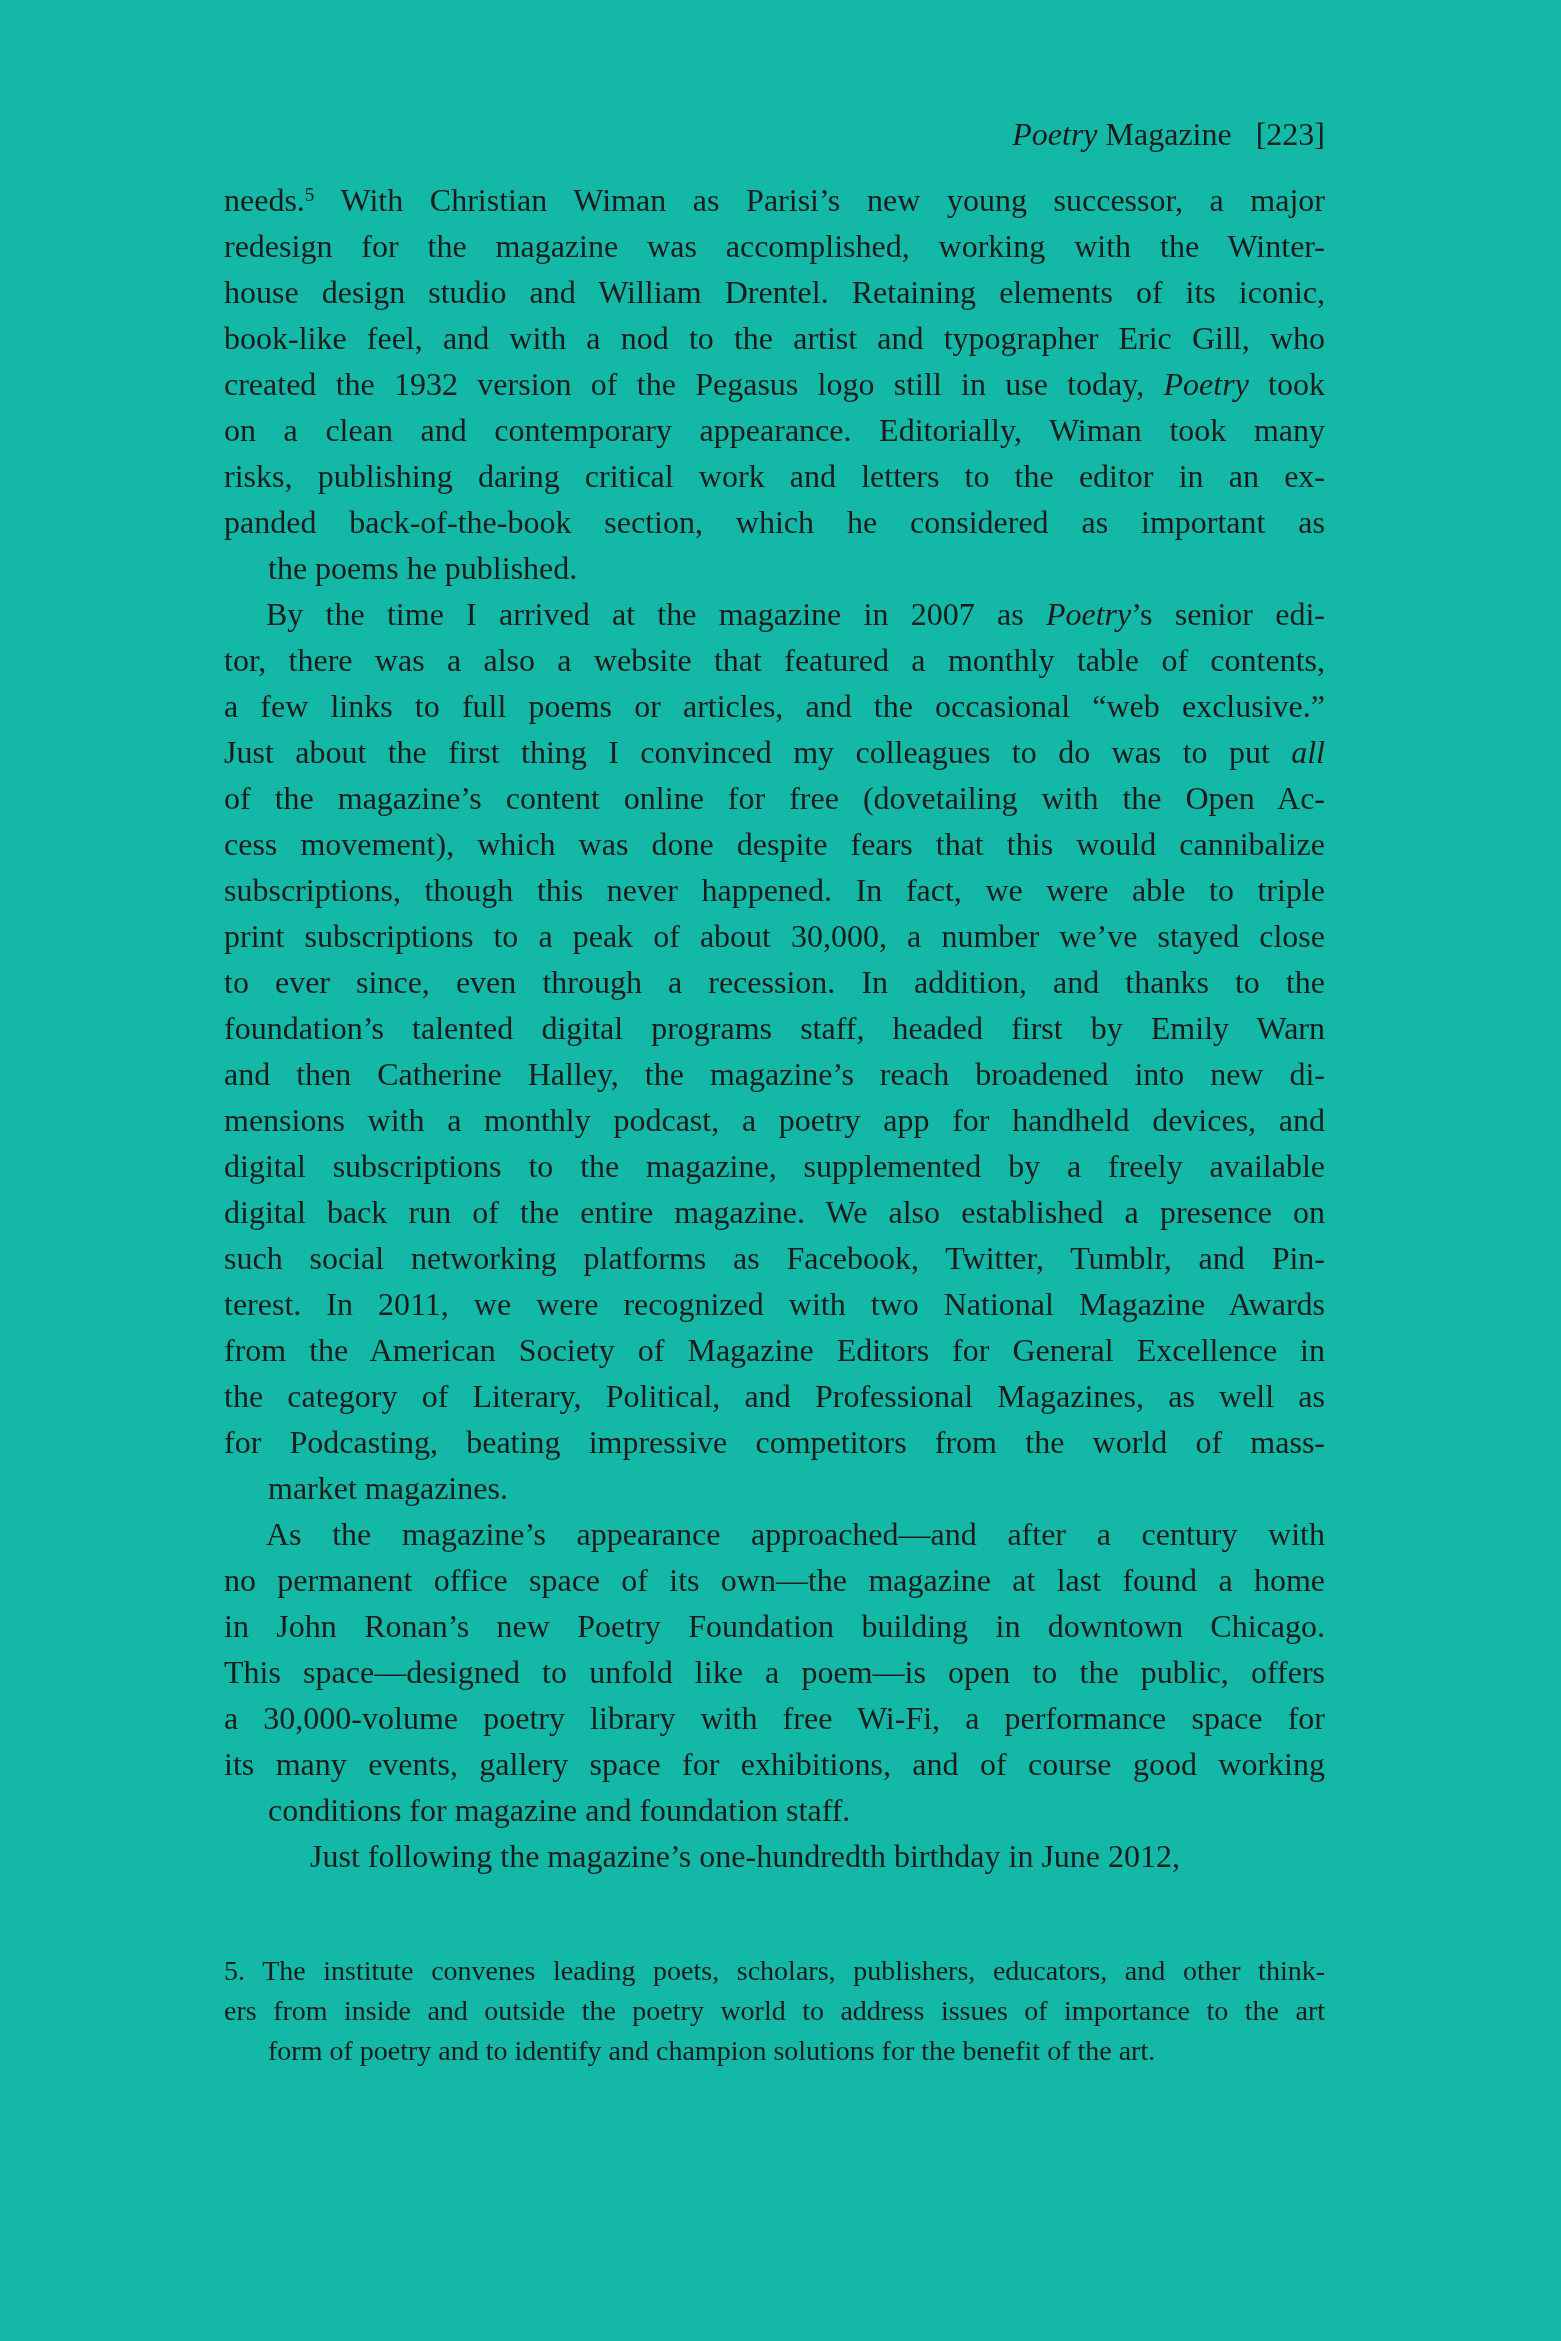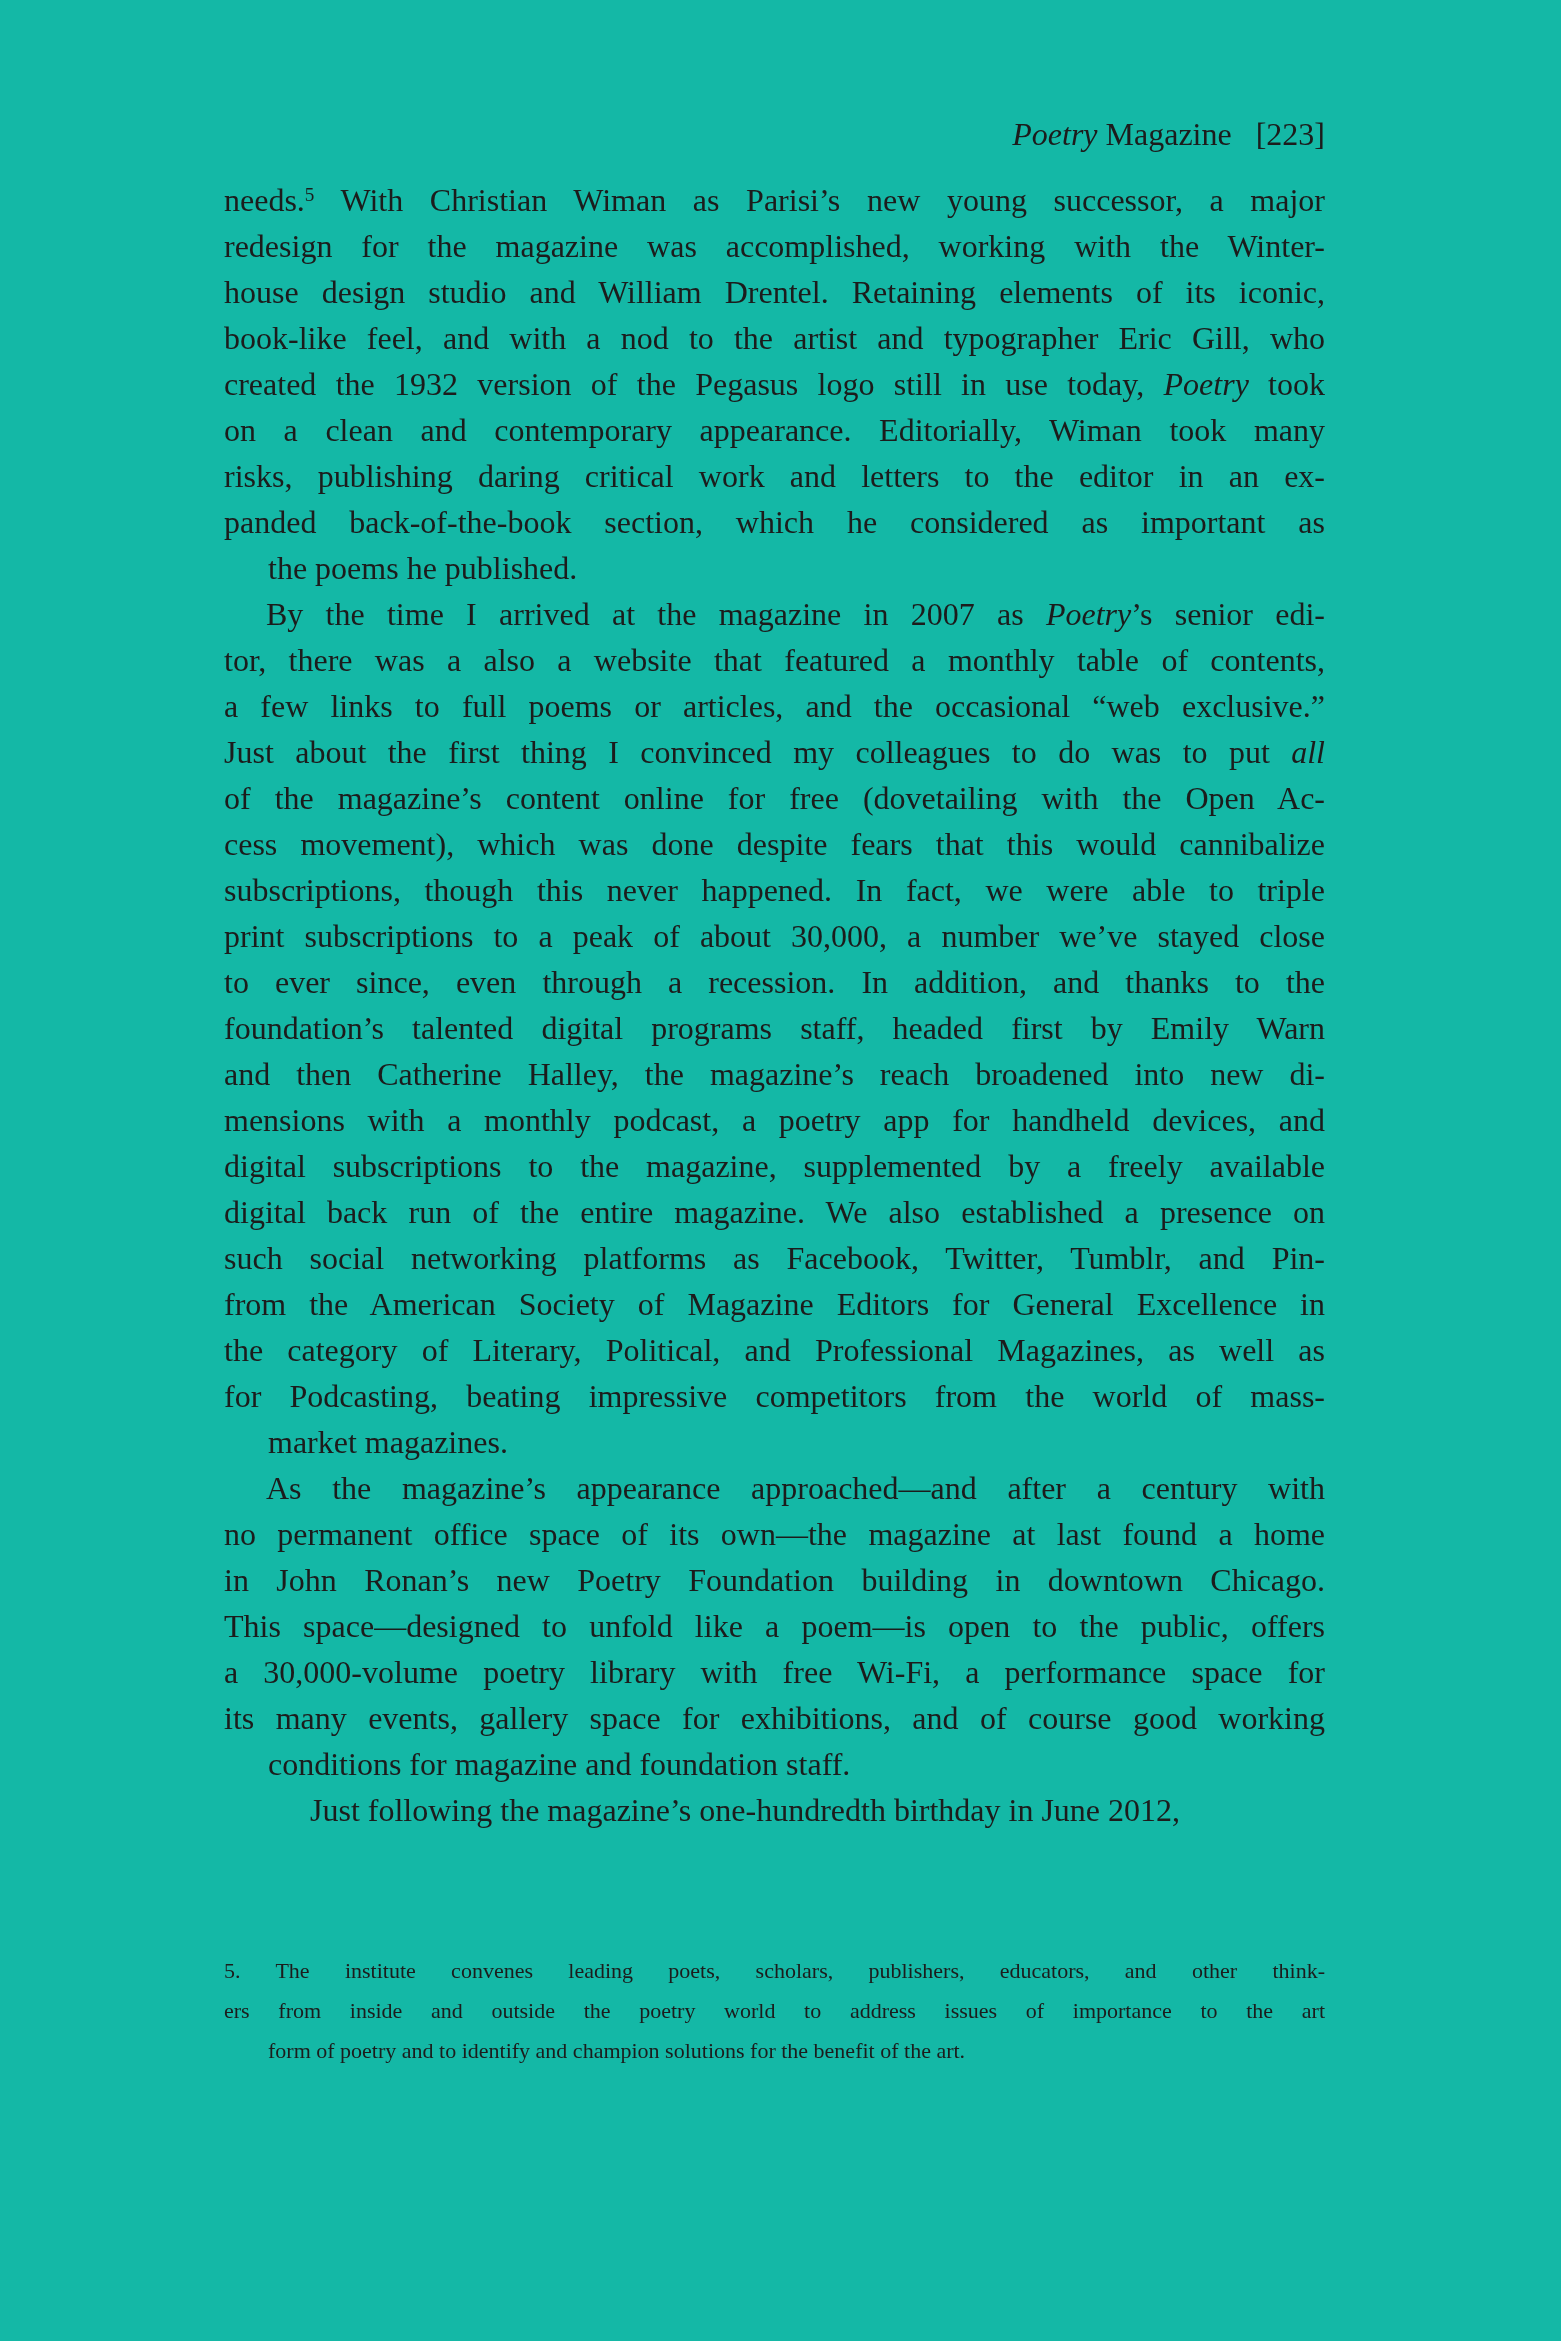--- a/index.html
+++ b/index.html
@@ -38,21 +38,21 @@
     left: 224px;
     width: 1101px;
     font-size: 32px;
     line-height: 46px;
   }
   .footnote-block {
     position: absolute;
     top: 1951px;
     left: 224px;
     width: 1101px;
-    font-size: 22px;
+    font-size: 28px;
     line-height: 40px;
   }
   .line {
     text-align: justify;
     text-align-last: justify;
     -moz-text-align-last: justify;
   }
   .line.last {
     text-align-last: left;
     margin-left: 44px;
@@ -98,20 +98,21 @@
       <div class="line">cess movement), which was done despite fears that this would cannibalize</div>
       <div class="line">subscriptions, though this never happened. In fact, we were able to triple</div>
       <div class="line">print subscriptions to a peak of about 30,000, a number we’ve stayed close</div>
       <div class="line">to ever since, even through a recession. In addition, and thanks to the</div>
       <div class="line">foundation’s talented digital programs staff, headed first by Emily Warn</div>
       <div class="line">and then Catherine Halley, the magazine’s reach broadened into new di-</div>
       <div class="line">mensions with a monthly podcast, a poetry app for handheld devices, and</div>
       <div class="line">digital subscriptions to the magazine, supplemented by a freely available</div>
       <div class="line">digital back run of the entire magazine. We also established a presence on</div>
       <div class="line">such social networking platforms as Facebook, Twitter, Tumblr, and Pin-</div>
+      <div class="line">terest. In 2011, we were recognized with two National Magazine Awards</div>
       <div class="line">from the American Society of Magazine Editors for General Excellence in</div>
       <div class="line">the category of Literary, Political, and Professional Magazines, as well as</div>
       <div class="line">for Podcasting, beating impressive competitors from the world of mass-</div>
       <div class="line last">market magazines.</div>
       <div class="line indent">As the magazine’s appearance approached—and after a century with</div>
       <div class="line">no permanent office space of its own—the magazine at last found a home</div>
       <div class="line">in John Ronan’s new Poetry Foundation building in downtown Chicago.</div>
       <div class="line">This space—designed to unfold like a poem—is open to the public, offers</div>
       <div class="line">a 30,000-volume poetry library with free Wi-Fi, a performance space for</div>
       <div class="line">its many events, gallery space for exhibitions, and of course good working</div>

